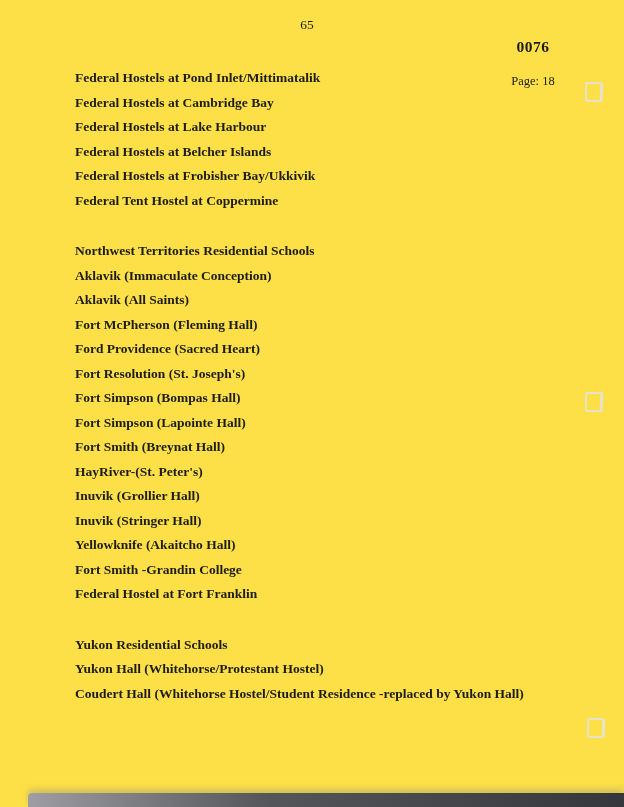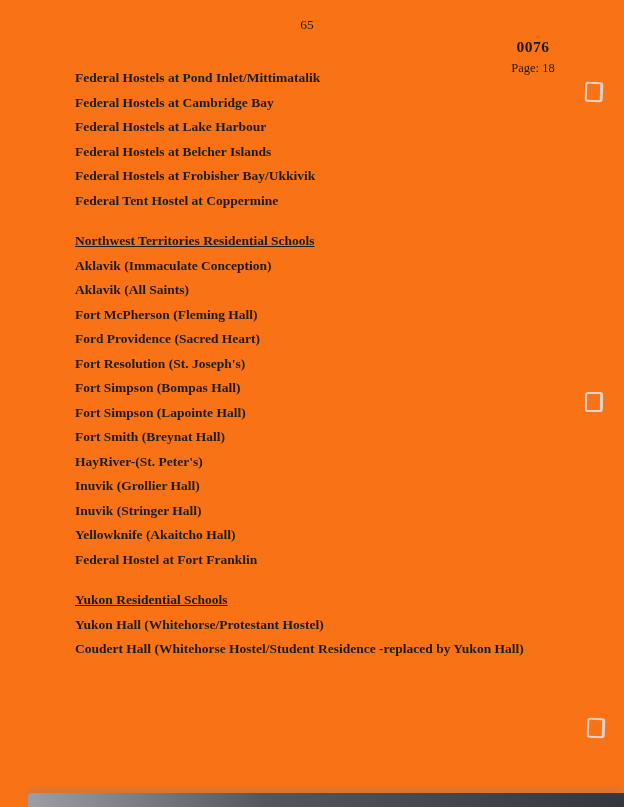--- a/index.html
+++ b/index.html
@@ -4,21 +4,21 @@
 <style>
   html, body {
     margin: 0;
     padding: 0;
     background: #e8e8e8;
   }
   .page {
     position: relative;
     width: 624px;
     height: 807px;
-    background: #f97316;
+    background: #fde047;
     font-family: "Liberation Serif", serif;
     color: #1c1c1c;
     overflow: hidden;
     box-shadow: 0 0 4px rgba(0,0,0,0.2);
   }
   .hdr-center {
     position: absolute;
     top: 17px;
     left: 0;
     width: 614px;
@@ -33,41 +33,40 @@
     text-align: center;
   }
   .doc-num {
     font-weight: bold;
     font-size: 15.5px;
     letter-spacing: 0.5px;
     margin-top: 26px;
   }
   .page-label {
     font-size: 12.5px;
-    margin-top: 5px;
+    margin-top: 18px;
   }
   .content {
     position: absolute;
     left: 75px;
     top: 66px;
     width: 515px;
   }
   .line {
     font-size: 13.5px;
     line-height: 24.5px;
     white-space: nowrap;
     font-weight: bold;
   }
   .heading {
     font-size: 13.5px;
     font-weight: bold;
     line-height: 24.5px;
-    margin-top: 16px;
+    margin-top: 26px;
     white-space: nowrap;
-    text-decoration: underline;
   }
   .scan-artifact {
     position: absolute;
     width: 13px;
     height: 16px;
     border: 2px solid #e2e2e5;
     border-right-width: 3px;
     border-radius: 3px;
     opacity: 0.85;
   }
@@ -112,20 +111,21 @@
     <div class="line">Fort McPherson (Fleming Hall)</div>
     <div class="line">Ford Providence (Sacred Heart)</div>
     <div class="line">Fort Resolution (St. Joseph's)</div>
     <div class="line">Fort Simpson (Bompas Hall)</div>
     <div class="line">Fort Simpson (Lapointe Hall)</div>
     <div class="line">Fort Smith (Breynat Hall)</div>
     <div class="line">HayRiver-(St. Peter's)</div>
     <div class="line">Inuvik (Grollier Hall)</div>
     <div class="line">Inuvik (Stringer Hall)</div>
     <div class="line">Yellowknife (Akaitcho Hall)</div>
+    <div class="line">Fort Smith -Grandin College</div>
     <div class="line">Federal Hostel at Fort Franklin</div>
 
     <div class="heading">Yukon Residential Schools</div>
     <div class="line">Yukon Hall (Whitehorse/Protestant Hostel)</div>
     <div class="line">Coudert Hall (Whitehorse Hostel/Student Residence -replaced by Yukon Hall)</div>
 
   </div>
 
   <div class="scan-artifact a1"></div>
   <div class="scan-artifact a2"></div>

